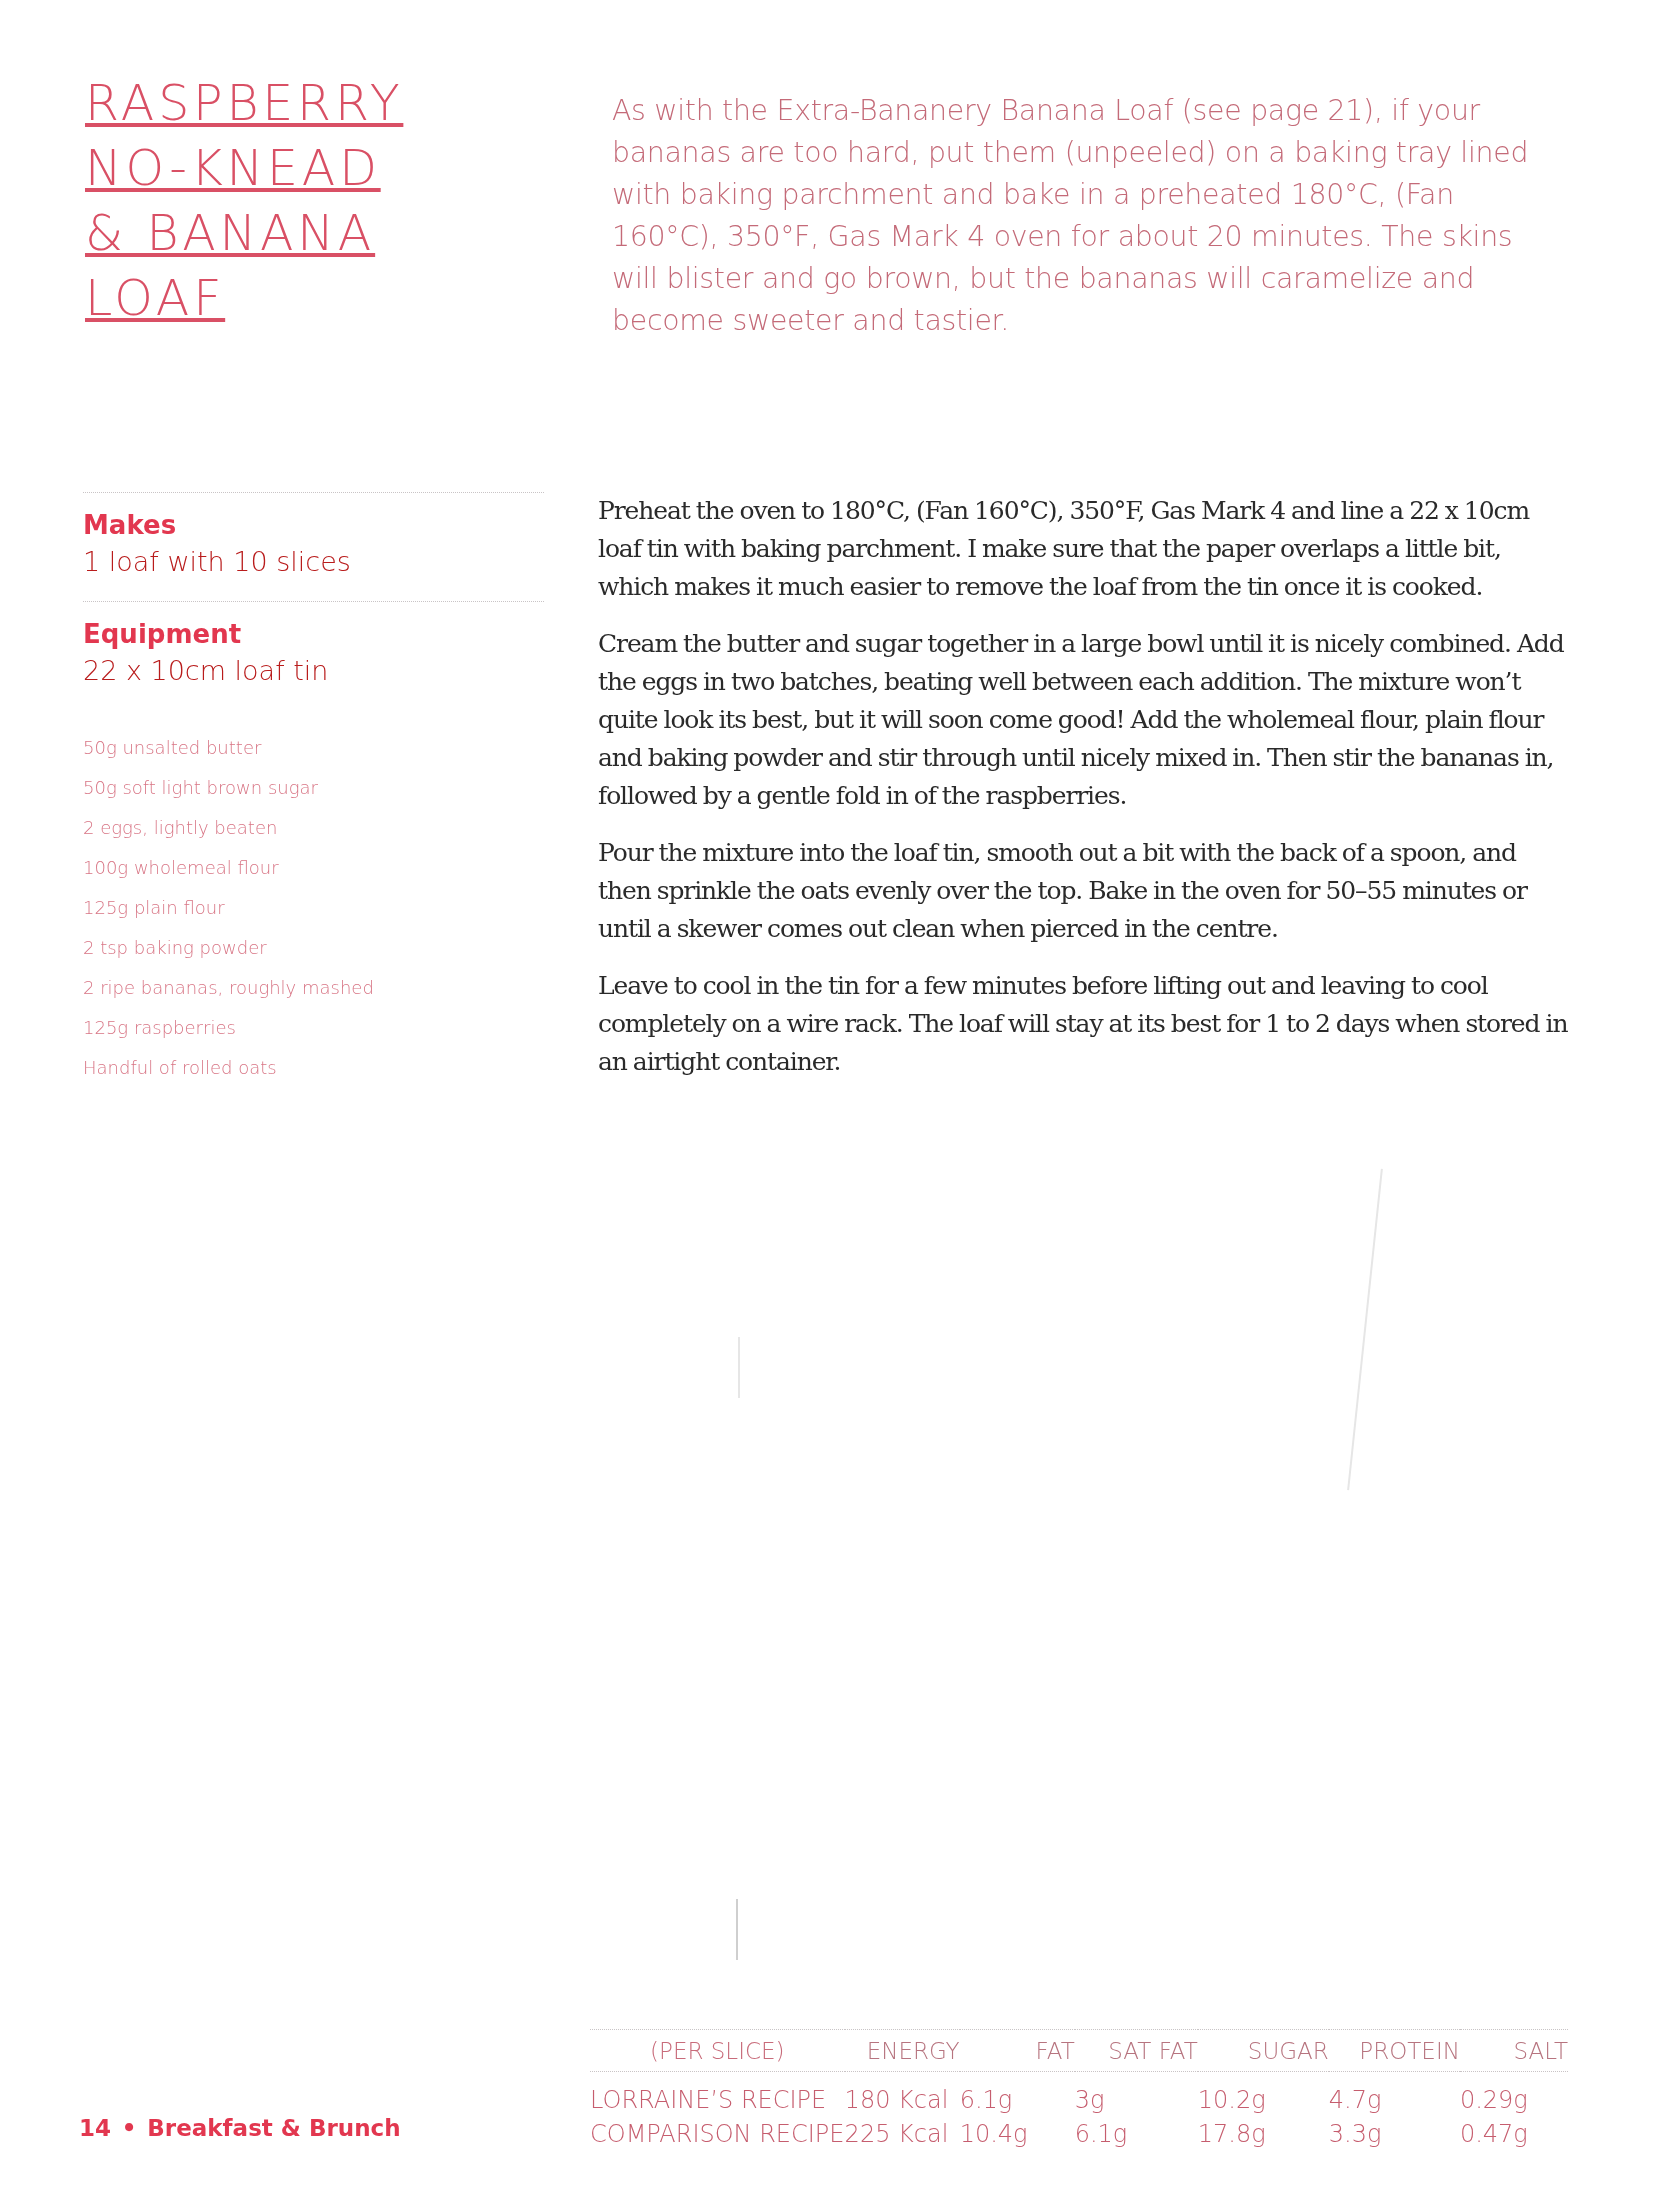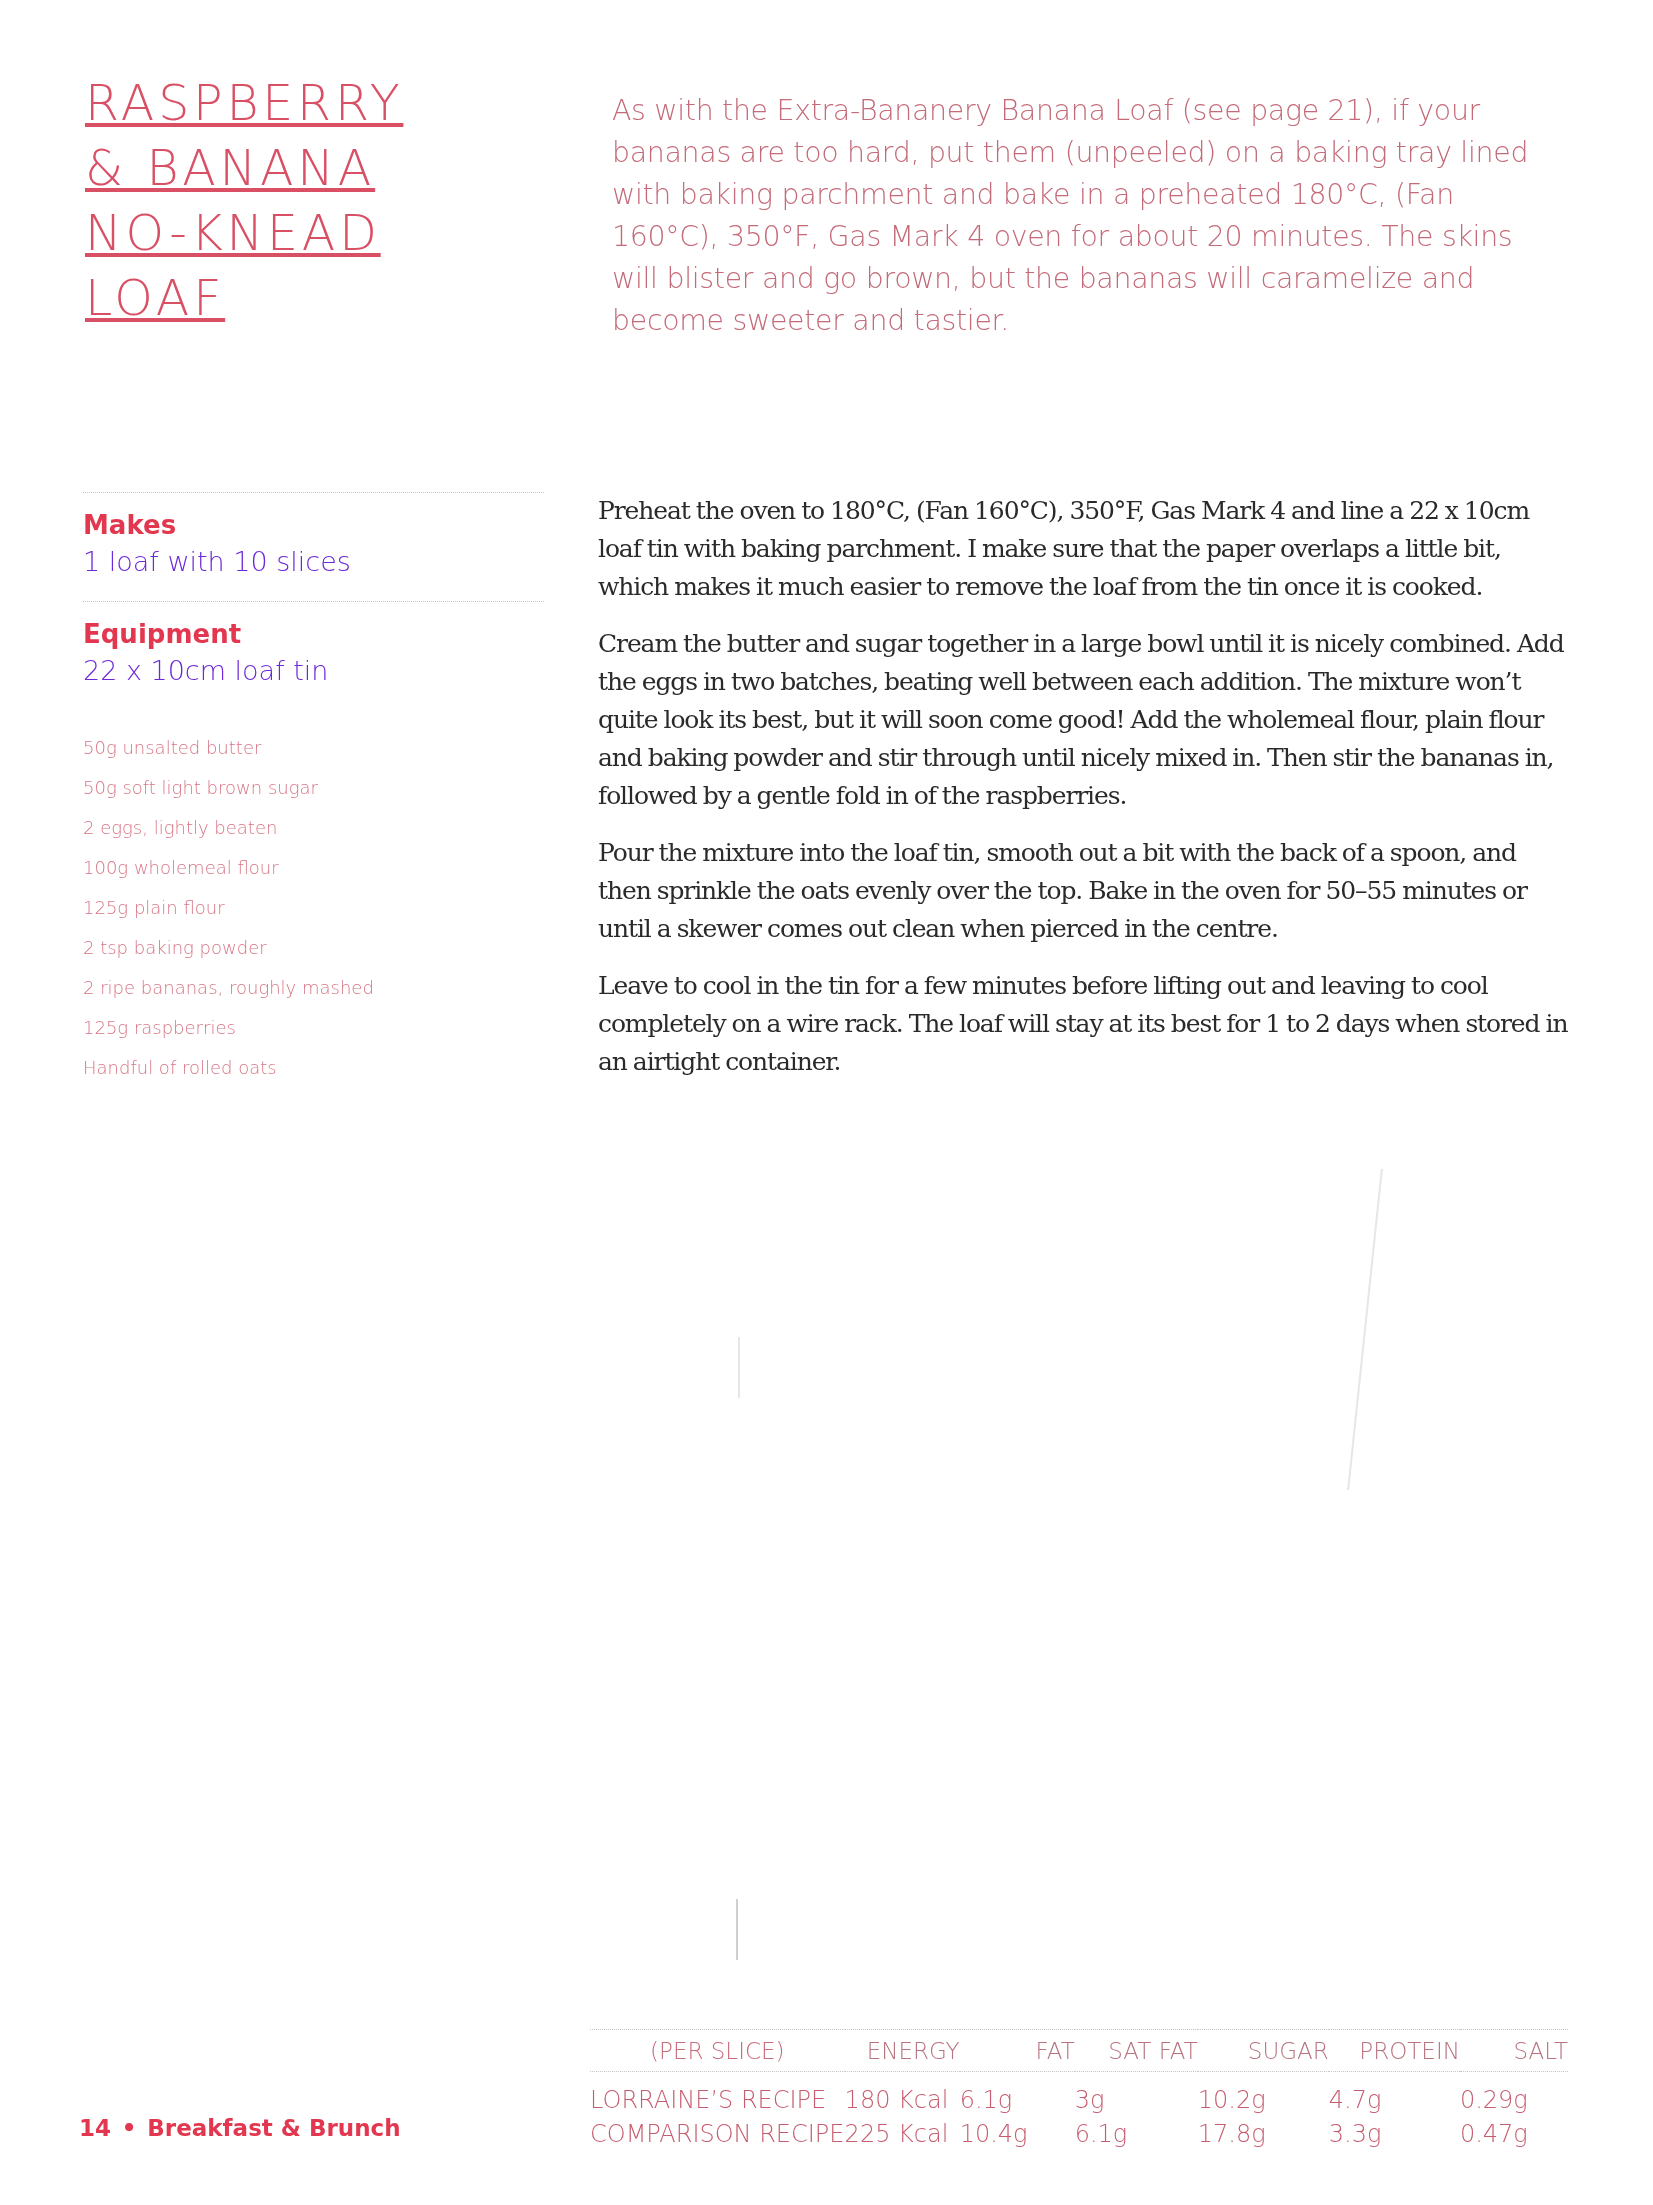--- a/index.html
+++ b/index.html
@@ -57,21 +57,21 @@
       font-size: 26px;
       color: #e2374f;
       margin-top: 15.4px;
       line-height: 34px;
     }
     .side-value {
       font-family: "DejaVu Sans", sans-serif;
       font-weight: 200;
       font-size: 27px;
       line-height: 40px;
-      color: #6d28d9;
+      color: #b91c1c;
     }
     .ingredients {
       margin-top: 37px;
       list-style: none;
       padding: 0;
     }
     .ingredients li {
       font-family: "DejaVu Sans", sans-serif;
       font-weight: 200;
       font-size: 18px;
@@ -144,22 +144,22 @@
       position: absolute;
       width: 1.5px;
       background: #e6e6e6;
     }
   </style>
 </head>
 <body>
 
 <h1 class="title" style="margin:0;">
   <span class="line">RASPBERRY</span>
+  <span class="line">NO-KNEAD</span>
   <span class="line">&amp; BANANA</span>
-  <span class="line">NO-KNEAD</span>
   <span class="line">LOAF</span>
 </h1>
 
 <p class="intro" style="margin:12px;">As with the Extra-Bananery Banana Loaf (see page 21), if your bananas are too hard, put them (unpeeled) on a baking tray lined with baking parchment and bake in a preheated 180°C, (Fan 160°C), 350°F, Gas Mark 4 oven for about 20 minutes. The skins will blister and go brown, but the bananas will caramelize and become sweeter and tastier.</p>
 
 <aside class="side">
   <div class="rule"></div>
   <div class="side-heading">Makes</div>
   <div class="side-value" style="margin-bottom:18.4px;">1 loaf with 10 slices</div>
   <div class="rule"></div>

